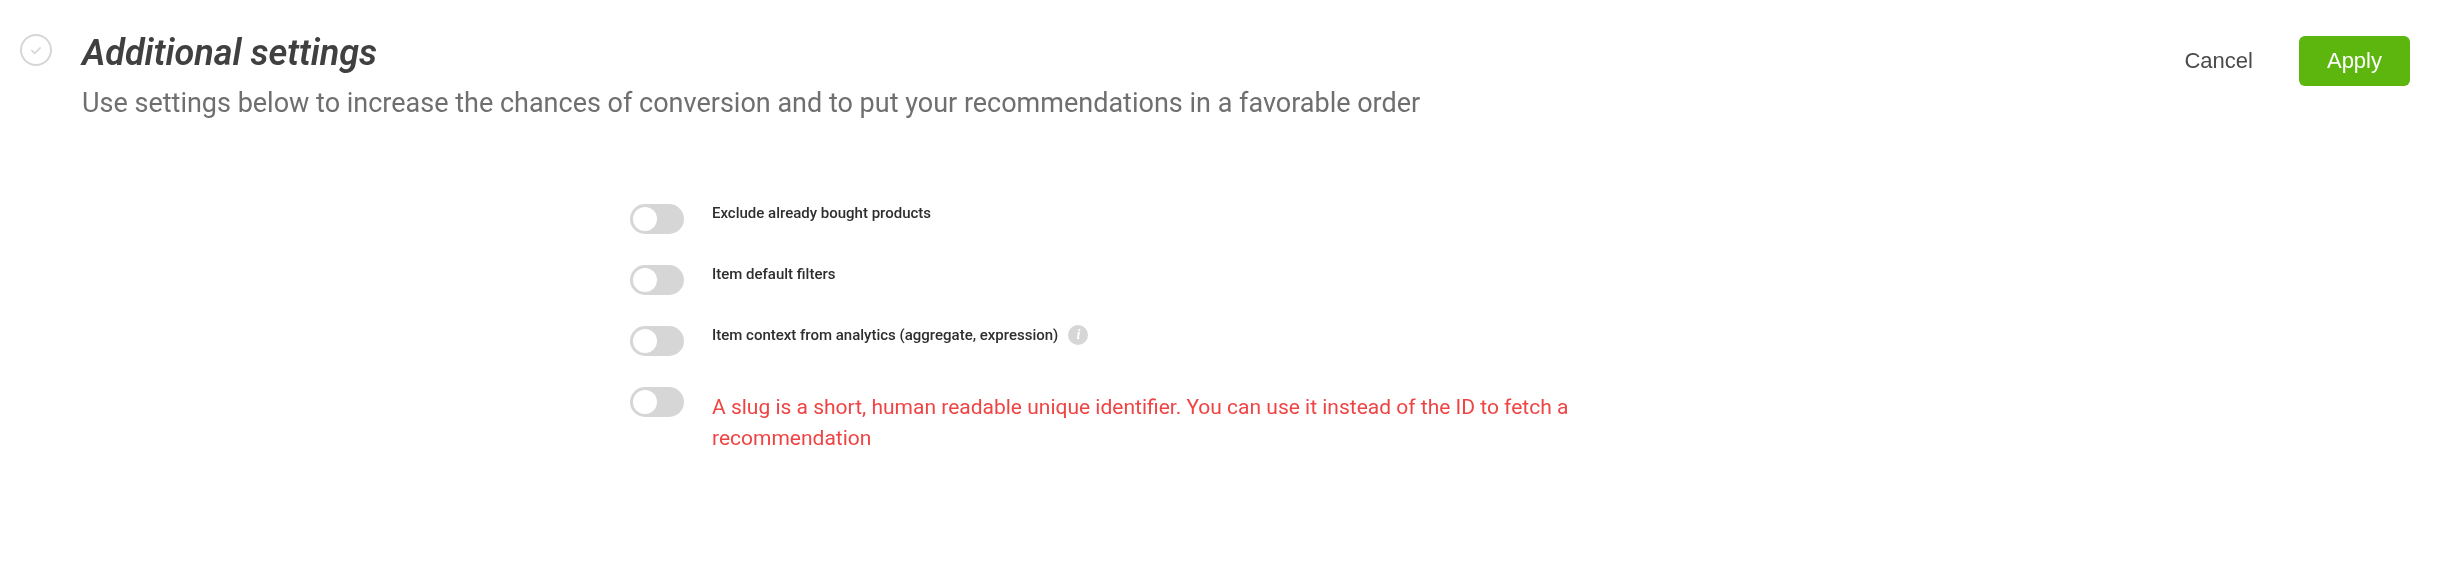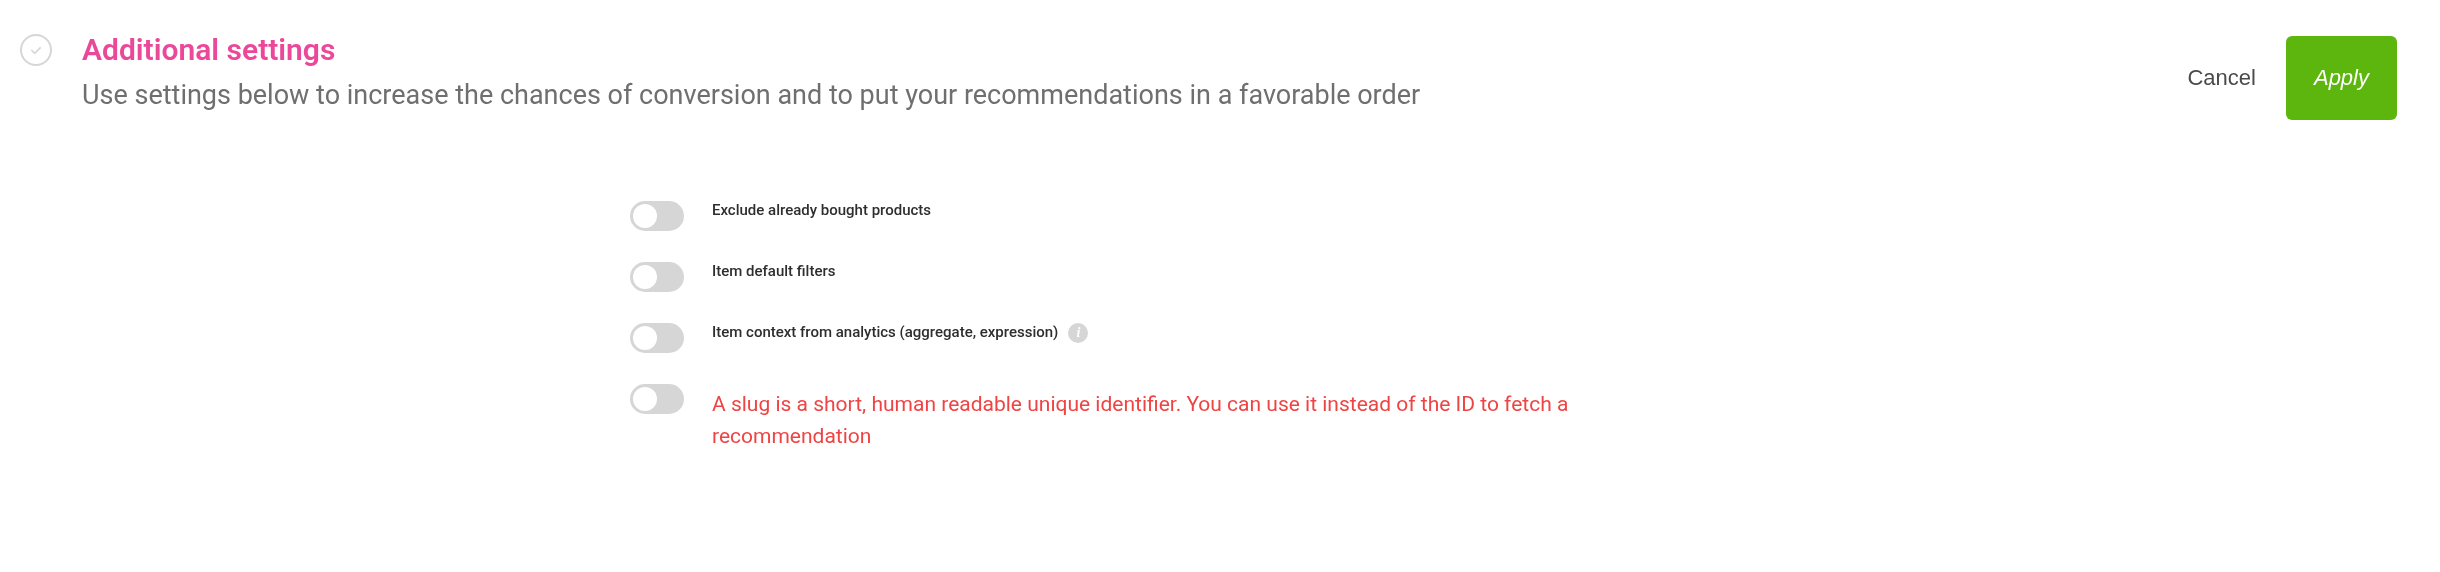--- a/index.html
+++ b/index.html
@@ -37,62 +37,62 @@
     stroke: #d6d6d6;
     stroke-width: 2.5;
     fill: none;
   }
 
   .header-text {
     flex: 1 1 auto;
   }
 
   .title {
-    font-size: 30px;
+    font-size: 36px;
     font-weight: 600;
-    color: #ec4899;
+    color: #404040;
     line-height: 1.3;
+    font-style: italic;
   }
 
   .subtitle {
     font-size: 27px;
     color: #6f6f6f;
     margin-top: 8px;
     line-height: 1.4;
   }
 
   .header-actions {
     flex: 0 0 auto;
     display: flex;
     align-items: center;
-    gap: 26px;
+    gap: 42px;
     margin-top: 6px;
-    margin-right: 23px;
+    margin-right: 10px;
   }
 
   .btn-cancel {
     background: transparent;
     border: none;
     color: #4a4a4a;
     font-size: 22px;
     font-weight: 500;
     cursor: pointer;
     padding: 8px 4px;
   }
 
   .btn-apply {
     background: #5cb60e;
     border: none;
     color: #ffffff;
     font-size: 22px;
     font-weight: 500;
     border-radius: 6px;
-    padding: 29px 28px;
-    cursor: pointer;
-    font-style: italic;
+    padding: 12px 28px;
+    cursor: pointer;
   }
 
   .settings-list {
     margin-top: 80px;
     margin-left: 630px;
     width: 1200px;
   }
 
   .setting-row {
     display: flex;

